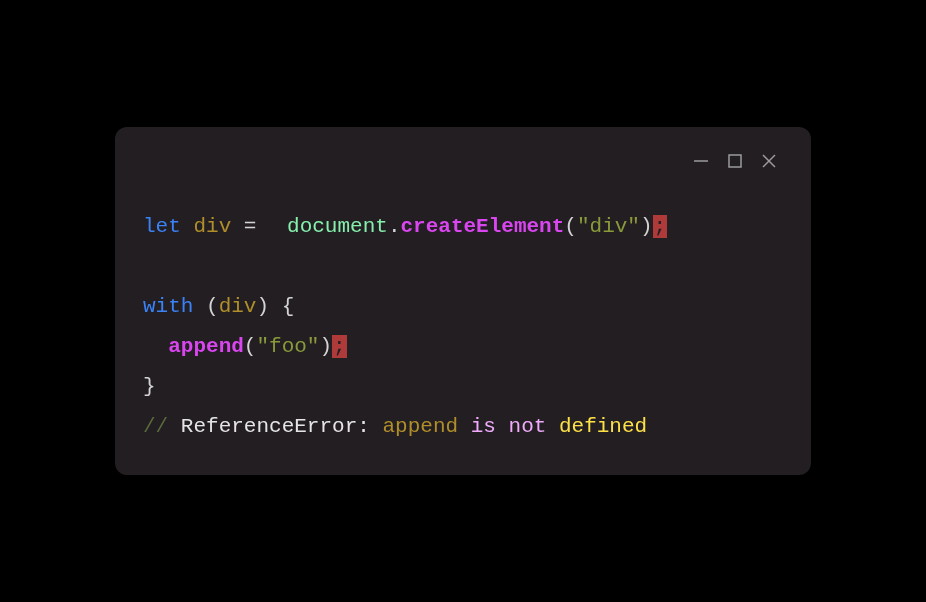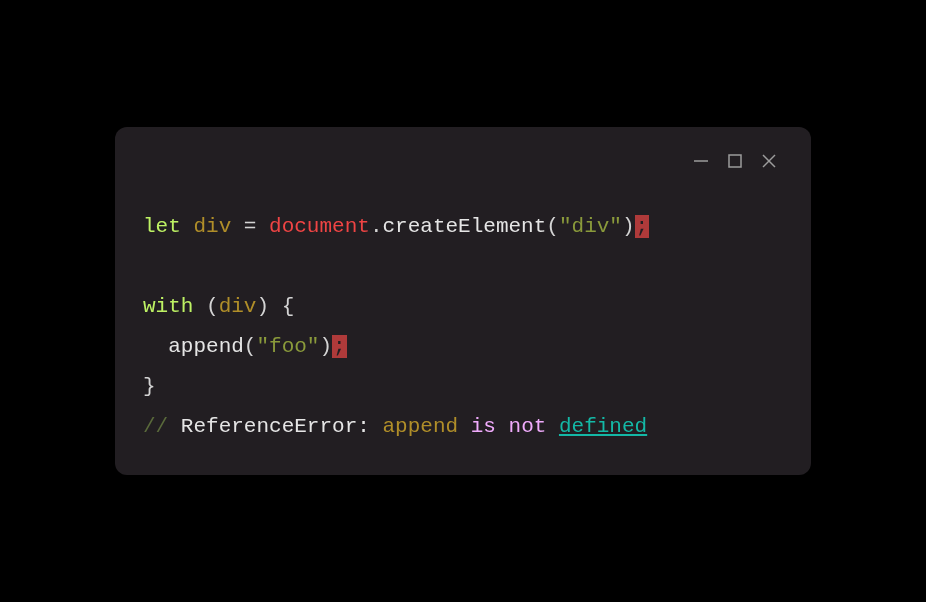--- a/index.html
+++ b/index.html
@@ -44,31 +44,31 @@
       stroke: #9c9c9c;
       fill: none;
       stroke-width: 1.5;
     }
     .code {
       font-size: 21px;
       line-height: 1.9;
       white-space: pre;
       color: #d4d4d4;
     }
-    .keyword { color: #bef264; }
+    .keyword { color: #3b82f6; }
     .var { color: #b08e29; }
     .punct { color: #d4d4d4; }
-    .object { color: #ef4444; }
-    .method { color: #e5e5e5; }
+    .object { color: #86efac; margin-left: 18px; }
+    .method { color: #d946ef; font-weight: bold; }
     .string { color: #8a9a3b; }
     .comment-slash { color: #5a6a3b; }
     .comment-word1 { color: #e5e5e5; }
     .comment-word2 { color: #b08e29; }
     .comment-word3 { color: #f0abfc; }
-    .comment-word4 { color: #14b8a6; text-decoration: underline; }
+    .comment-word4 { color: #fde047; }
     .err-semi {
       background: #af3a3a;
       color: #221e22;
       padding: 0 1px;
     }
   </style>
 </head>
 <body>
 
 <div class="window">

